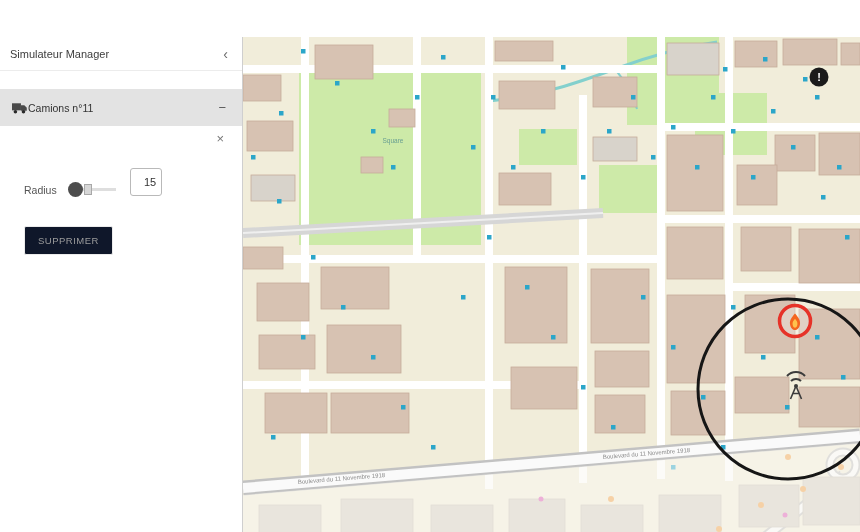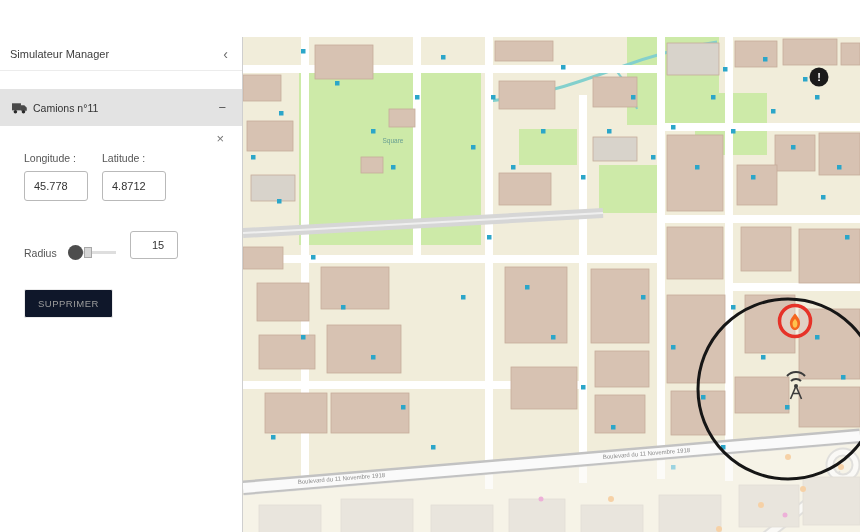--- a/index.html
+++ b/index.html
@@ -9,39 +9,39 @@
 
   
   .sidebar { width:243px; min-width:243px; background:#fff; border-right:1px solid #cfcfcf; position:relative; }
   .sidebar-header { height:34px; display:flex; align-items:center; justify-content:space-between;
                     padding:0 14px 0 10px; border-bottom:1px solid #ececec; }
   .sidebar-title { font-size:11px; color:#3d3d3d; }
   .collapse-btn { font-size:14px; color:#6b6b6b; cursor:pointer; line-height:1; }
 
   .panel-header { margin-top:18px; background:#e3e3e3; height:37px; display:flex; align-items:center;
                   justify-content:space-between; padding:0 16px 0 12px; }
-  .panel-left { display:flex; align-items:center; gap:5px; font-size:10.5px; color:#333; }
+  .panel-left { display:flex; align-items:center; font-size:10.5px; color:#333; }
   .minimize-btn { color:#555; font-size:13px; cursor:pointer; line-height:1; }
 
   .form-card { position:relative; padding:12px 16px 0 24px; }
   .close-x { position:absolute; right:18px; top:6px; font-size:13px; color:#777; cursor:pointer; line-height:1; }
 
   .coord-row { display:flex; gap:14px; margin-top:14px; }
   .field label { display:block; font-size:10.5px; color:#555; margin-bottom:7px; }
   .text-input { width:64px; height:30px; border:1px solid #b9b9b9; border-radius:3px; background:#fff;
                 font-size:11px; color:#333; padding-left:9px; font-family:"Liberation Sans",sans-serif; outline:none; }
 
   .radius-row { margin-top:30px; display:flex; align-items:flex-end; }
   .radius-label { font-size:10.5px; color:#555; width:42px; }
   .slider { position:relative; width:46px; height:14px; margin:0 14px 0 4px; }
   .slider .track { position:absolute; top:6px; left:0; width:46px; height:3px; background:#dedede; }
   .slider .knob { position:absolute; top:0; left:-2px; width:15px; height:15px; border-radius:50%; background:#4d4d4d; }
   .slider .mini-handle { position:absolute; top:2px; left:14px; width:8px; height:11px;
                          background:#d7d7d7; border:1px solid #a8a8a8; }
-  .radius-input { width:48px; height:28px; text-align:center; padding-left:8px; }
+  .radius-input { width:32px; height:28px; text-align:center; padding-left:8px; }
 
   .buttons-row { margin-top:30px; display:flex; gap:26px; }
   .btn { font-family:"Liberation Sans",sans-serif; font-size:9.5px; letter-spacing:0.5px;
          border-radius:2px; padding:8px 13px; cursor:pointer; }
   .btn-outline { background:#fff; border:1px solid #c2c2c2; color:#3c3c3c; }
   .btn-flat { background:#0f172a; border:1px solid #ebebeb; color:#9c9c9c; }
 
   
   .map { position:relative; flex:1; overflow:hidden; background:#f0ecd9; }
   .map-svg { position:absolute; inset:0; width:617px; height:532px; display:block; }
@@ -68,30 +68,20 @@
           <circle cx="12.2" cy="10" r="1.9" fill="#2a2a2a"></circle>
         </svg>
         <span>Camions n°11</span>
       </span>
       <span class="minimize-btn"><span>−</span></span>
     </div>
 
     <div class="form-card">
       <span class="close-x"><span>×</span></span>
 
-      <div class="coord-row">
-        <div class="field">
-          <label>Longitude :</label>
-          <input class="text-input" readonly="" value="45.778" style="">
-        </div>
-        <div class="field">
-          <label>Latitude :</label>
-          <input class="text-input" readonly="" value="4.8712" style="">
-        </div>
-      </div>
 
       <div class="radius-row">
         <span class="radius-label">Radius</span>
         <div class="slider">
           <div class="track"></div>
           <div class="knob"></div>
           <div class="mini-handle"></div>
         </div>
         <input class="text-input radius-input" readonly="" value="15" style="">
       </div>

